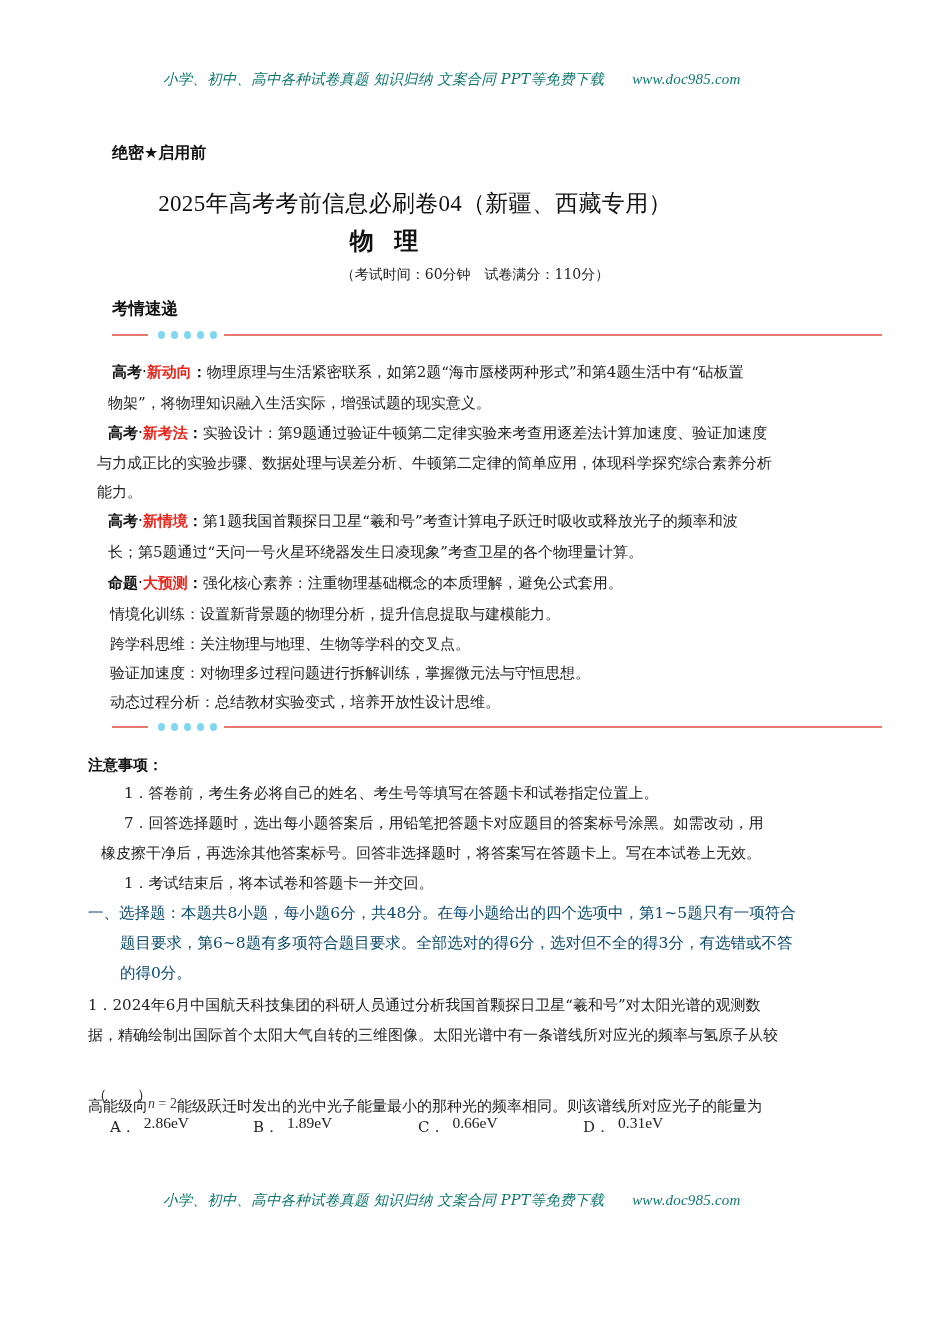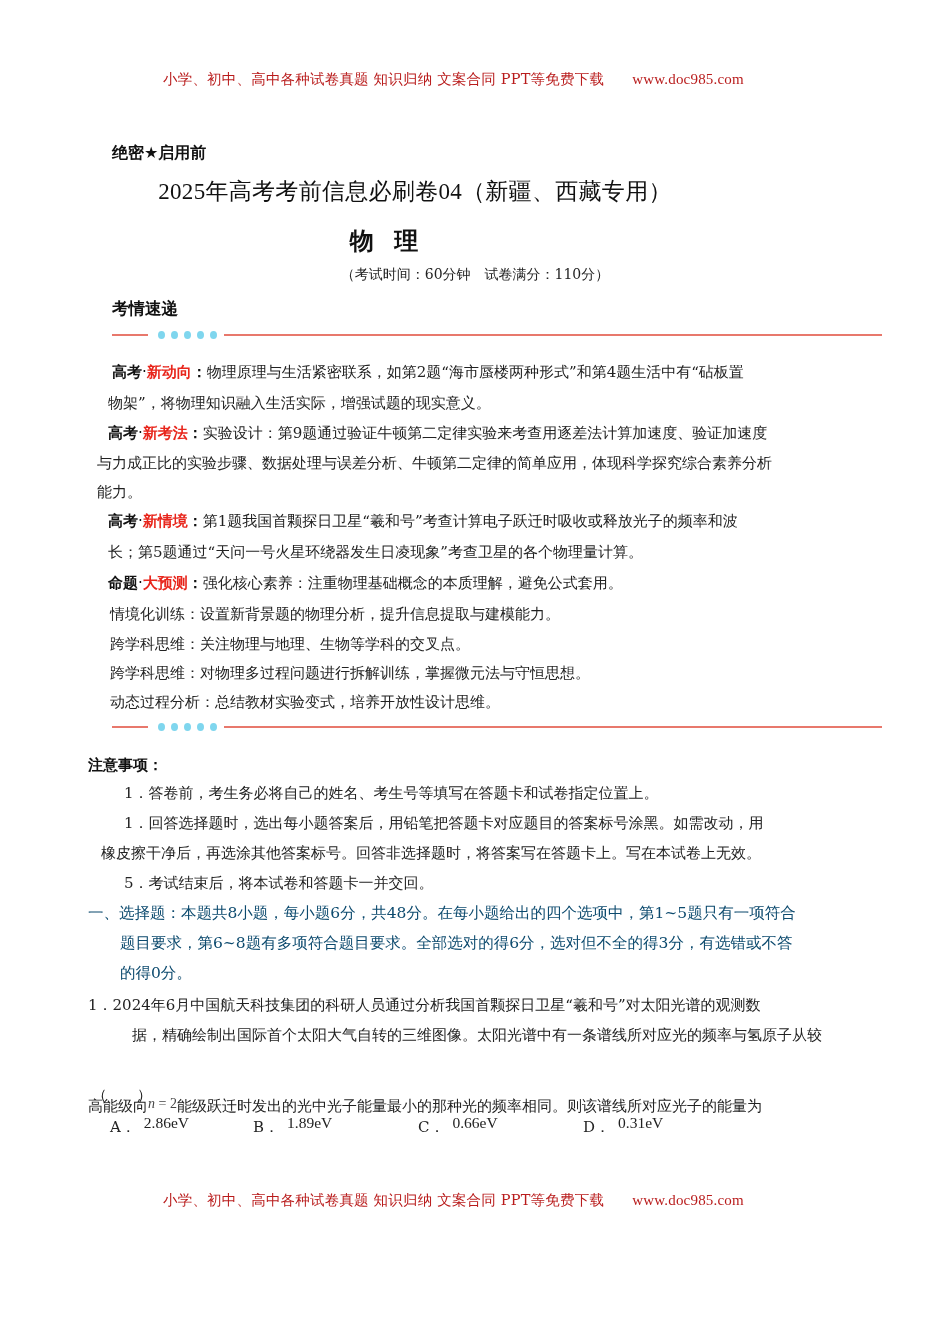--- a/index.html
+++ b/index.html
@@ -3,26 +3,27 @@
 <meta charset="utf-8">
 <style>
   html, body { margin: 0; padding: 0; background: #ffffff; }
   body {
     width: 950px; height: 1344px; position: relative; overflow: hidden;
     font-family: "DejaVu Serif", "Liberation Serif", serif;
     color: #111;
   }
   .abs { position: absolute; white-space: nowrap; }
   .hdr {
-    font-size: 14.5px; color: #b91c1c; letter-spacing: 0.2px;
+    font-size: 14.5px; color: #0f766e; letter-spacing: 0.2px;
     font-family: "DejaVu Serif", "Liberation Serif", serif;
+    font-style: italic;
   }
   .hdr .url { margin-left: 28px; font-family: "Liberation Serif", serif; font-size: 15px; }
   .secret { left: 112px; top: 143px; font-size: 16px; font-weight: bold; font-family: "DejaVu Sans", sans-serif; }
-  .title { left: 0; width: 830px; text-align: center; top: 176px; font-size: 23px; font-family: "Liberation Serif", "DejaVu Serif", serif; letter-spacing: 0.3px; }
+  .title { left: 0; width: 830px; text-align: center; top: 188px; font-size: 23px; font-family: "Liberation Serif", "DejaVu Serif", serif; letter-spacing: 0.3px; }
   .subject { left: 0; width: 774px; text-align: center; top: 225px; font-size: 24px; font-weight: bold; font-family: "DejaVu Sans", sans-serif; letter-spacing: 6px; }
   .examinfo { left: 0; width: 950px; text-align: center; top: 266px; font-size: 14px; color: #222; }
   .sec-head { left: 112px; top: 298px; font-size: 16.5px; font-weight: bold; font-family: "DejaVu Sans", sans-serif; }
   .divider { position: absolute; height: 10px; left: 112px; width: 770px; }
   .divider .l1 { position: absolute; left: 0; top: 4px; width: 36px; height: 2px; background: #e8786c; }
   .divider .dots { position: absolute; left: 46px; top: 1px; display: flex; gap: 6px; }
   .divider .dot { width: 7px; height: 8px; border-radius: 50%; background: #7fd6ee; }
   .divider .l2 { position: absolute; left: 112px; top: 4px; right: 0; height: 2px; background: #e8786c; }
   .para { font-size: 15px; line-height: 30px; color: #222; }
   .lab { font-family: "DejaVu Sans", sans-serif; font-weight: bold; color: #111; font-size: 15px; }
@@ -76,47 +77,47 @@
   <span class="lab"><span>高考</span><span class="dot-sep">·</span><span class="red">新情境</span><span>：</span></span><span>第1题我国首颗探日卫星“羲和号”考查计算电子跃迁时吸收或释放光子的频率和波</span>
 </div>
 <div class="abs para" style="left:108px; top:537px;">长；第5题通过“天问一号火星环绕器发生日凌现象”考查卫星的各个物理量计算。</div>
 
 <div class="abs para" style="left:108px; top:568px;">
   <span class="lab"><span>命题</span><span class="dot-sep">·</span><span class="red">大预测</span><span>：</span></span><span>强化核心素养：注重物理基础概念的本质理解，避免公式套用。</span>
 </div>
 
 <div class="abs para" style="left:110px; top:599px;">情境化训练：设置新背景题的物理分析，提升信息提取与建模能力。</div>
 <div class="abs para" style="left:110px; top:629px;">跨学科思维：关注物理与地理、生物等学科的交叉点。</div>
-<div class="abs para" style="left:110px; top:658px;">跨学科思维：对物理多过程问题进行拆解训练，掌握微元法与守恒思想。</div>
+<div class="abs para" style="left:110px; top:658px;">验证加速度：对物理多过程问题进行拆解训练，掌握微元法与守恒思想。</div>
 <div class="abs para" style="left:110px; top:687px;">动态过程分析：总结教材实验变式，培养开放性设计思维。</div>
 
 <div class="divider" style="top:722px;">
   <div class="l1"></div>
   <div class="dots">
     <div class="dot"></div>
     <div class="dot"></div>
     <div class="dot"></div>
     <div class="dot"></div>
     <div class="dot"></div>
   </div>
   <div class="l2"></div>
 </div>
 
 <div class="abs notes-title">注意事项：</div>
 <div class="abs para" style="left:124px; top:778px;">1．答卷前，考生务必将自己的姓名、考生号等填写在答题卡和试卷指定位置上。</div>
-<div class="abs para" style="left:124px; top:808px;">1．回答选择题时，选出每小题答案后，用铅笔把答题卡对应题目的答案标号涂黑。如需改动，用</div>
+<div class="abs para" style="left:124px; top:808px;">7．回答选择题时，选出每小题答案后，用铅笔把答题卡对应题目的答案标号涂黑。如需改动，用</div>
 <div class="abs para" style="left:101px; top:838px;">橡皮擦干净后，再选涂其他答案标号。回答非选择题时，将答案写在答题卡上。写在本试卷上无效。</div>
-<div class="abs para" style="left:124px; top:868px;">5．考试结束后，将本试卷和答题卡一并交回。</div>
+<div class="abs para" style="left:124px; top:868px;">1．考试结束后，将本试卷和答题卡一并交回。</div>
 
 <div class="abs q-sec" style="left:88px; top:898px;">一、选择题：本题共8小题，每小题6分，共48分。在每小题给出的四个选项中，第1~5题只有一项符合</div>
 <div class="abs q-sec" style="left:120px; top:928px;">题目要求，第6~8题有多项符合题目要求。全部选对的得6分，选对但不全的得3分，有选错或不答</div>
 <div class="abs q-sec" style="left:120px; top:958px;">的得0分。</div>
 
 <div class="abs para" style="left:88px; top:990px;">1．2024年6月中国航天科技集团的科研人员通过分析我国首颗探日卫星“羲和号”对太阳光谱的观测数</div>
-<div class="abs para" style="left:88px; top:1020px;margin-left:44px;">据，精确绘制出国际首个太阳大气自转的三维图像。太阳光谱中有一条谱线所对应光的频率与氢原子从较</div>
+<div class="abs para" style="left:88px; top:1020px;">据，精确绘制出国际首个太阳大气自转的三维图像。太阳光谱中有一条谱线所对应光的频率与氢原子从较</div>
 <div class="abs para" style="left:88px; top:1050px;margin-top:41px;">
   <span>高能级向</span><span class="math"><span>n</span><span class="up"> = 2</span></span><span>能级跃迁时发出的光中光子能量最小的那种光的频率相同。则该谱线所对应光子的能量为</span>
 </div>
 <div class="abs para" style="left:92px; top:1080px;">（　　）</div>
 
 <div class="abs opt" style="left:110px; top:1118px;">
   <span>A．</span><span class="v">2.86eV</span>
 </div>
 <div class="abs opt" style="left:253px; top:1118px;">
   <span>B．</span><span class="v">1.89eV</span>

